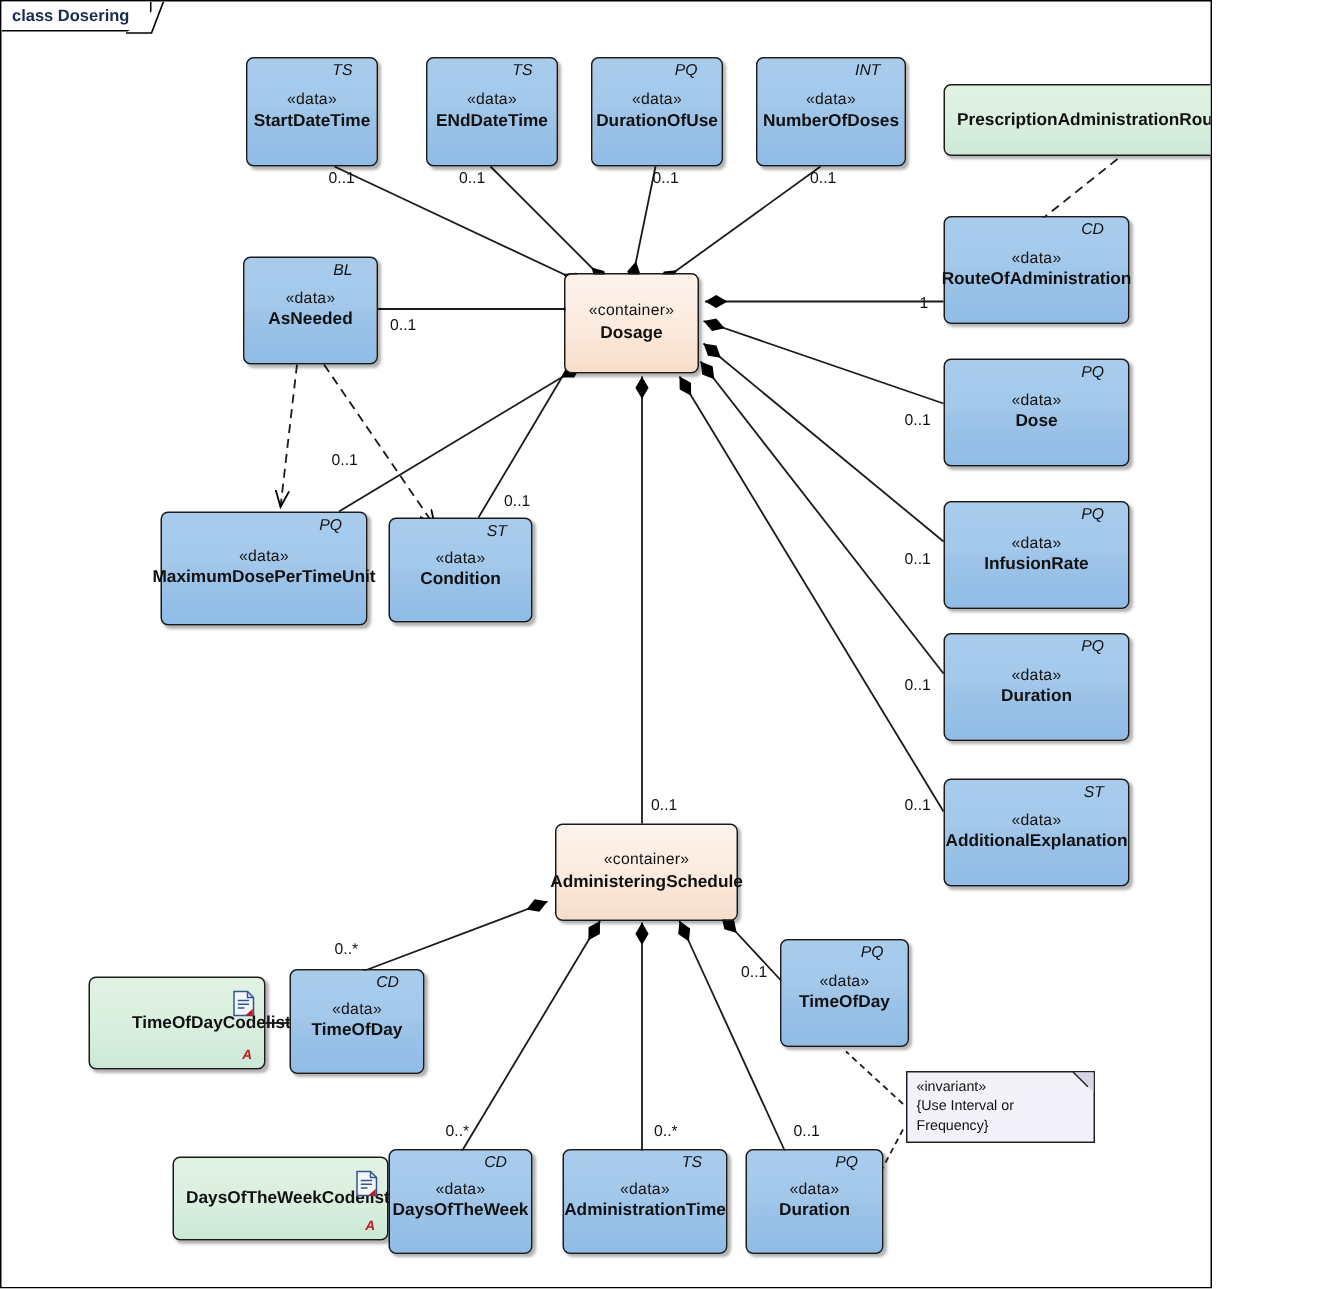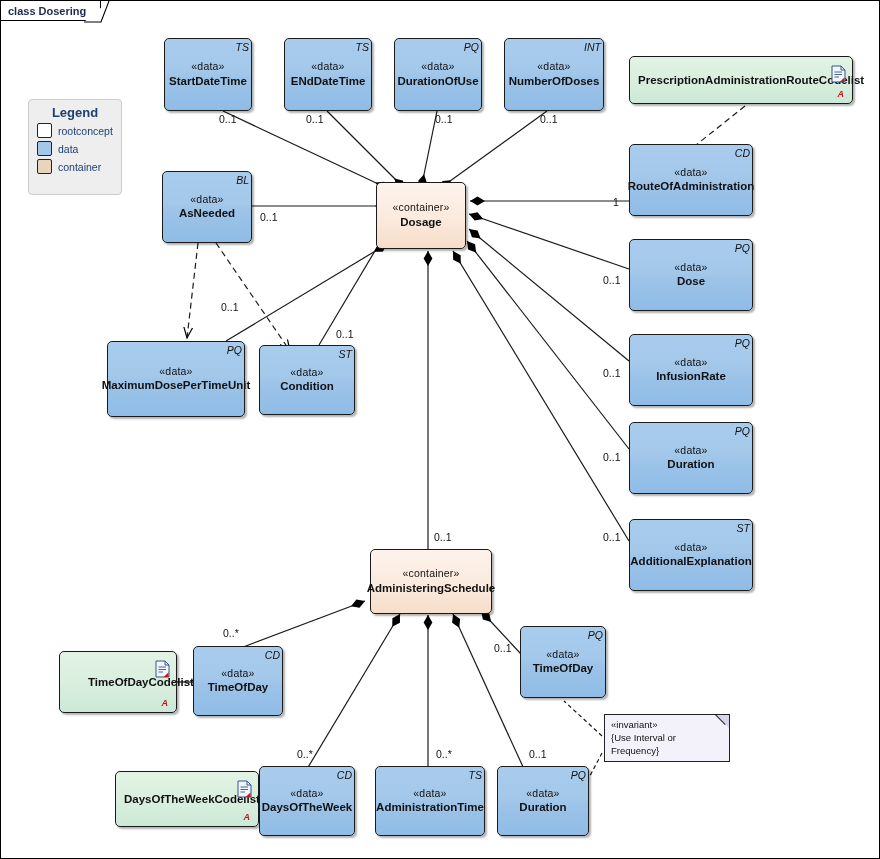--- a/index.html
+++ b/index.html
@@ -3,21 +3,21 @@
 <meta charset="utf-8">
 <style>
   * { box-sizing: border-box; }
   html, body {
     margin: 0; padding: 0;
     background: #ffffff;
     font-family: "Liberation Sans", sans-serif;
   }
   #canvas {
     position: relative;
-    width: 880px;
+    width: 808px;
     height: 859px;
     background: #ffffff;
     border: 1px solid #000000;
     overflow: hidden;
   }
 
   
   #frame-tab {
     position: absolute;
     left: 0; top: 0;
@@ -51,21 +51,21 @@
   }
   .node .stereo {
     font-size: 10.5px; color: #111; line-height: 1.25;
     letter-spacing: 0.2px;
   }
   .node .nname {
     font-size: 11.5px; font-weight: bold; color: #111; line-height: 1.3;
     text-align: center; padding: 0 0;
   }
   .node .typetag {
-    position: absolute; top: 2px; right: 2px;
+    position: absolute; top: 2px; right: 16px;
     font-size: 10.5px; font-style: italic; color: #111;
   }
 
   .data-node {
     background: linear-gradient(180deg, #a9cced 0%, #a3c8ea 45%, #9dc3e8 55%, #8fbce6 100%);
   }
   .container-node {
     background: linear-gradient(180deg, #fdf3ec 0%, #fbeadd 55%, #f6ddc9 100%);
   }
   .codelist-node {
@@ -198,35 +198,20 @@
     </g>
   </svg>
 
   <div id="frame-tab">
     <span id="frame-tab-label">class Dosering</span>
   </div>
   <svg id="frame-tab-diag" viewBox="0 0 26 22">
     <path d="M0,21 L17,21 L25,0" fill="#fff" stroke="#000" stroke-width="1.1"></path>
   </svg>
 
-  <div id="legend">
-    <div id="legend-title">Legend</div>
-    <div class="legend-row">
-      <span class="legend-swatch" style="background:#ffffff"></span>
-      <span class="legend-label">rootconcept</span>
-    </div>
-    <div class="legend-row">
-      <span class="legend-swatch" style="background:#a3c8ea"></span>
-      <span class="legend-label">data</span>
-    </div>
-    <div class="legend-row">
-      <span class="legend-swatch" style="background:#e8d5bb"></span>
-      <span class="legend-label">container</span>
-    </div>
-  </div>
 
   <div class="node data-node" style="left:163px;top:37px;width:88px;height:73px;">
     <span class="typetag">TS</span>
     <span class="stereo">«data»</span>
     <span class="nname">StartDateTime</span>
   </div>
 
   <div class="node data-node" style="left:283px;top:37px;width:88px;height:73px;">
     <span class="typetag">TS</span>
     <span class="stereo">«data»</span>

